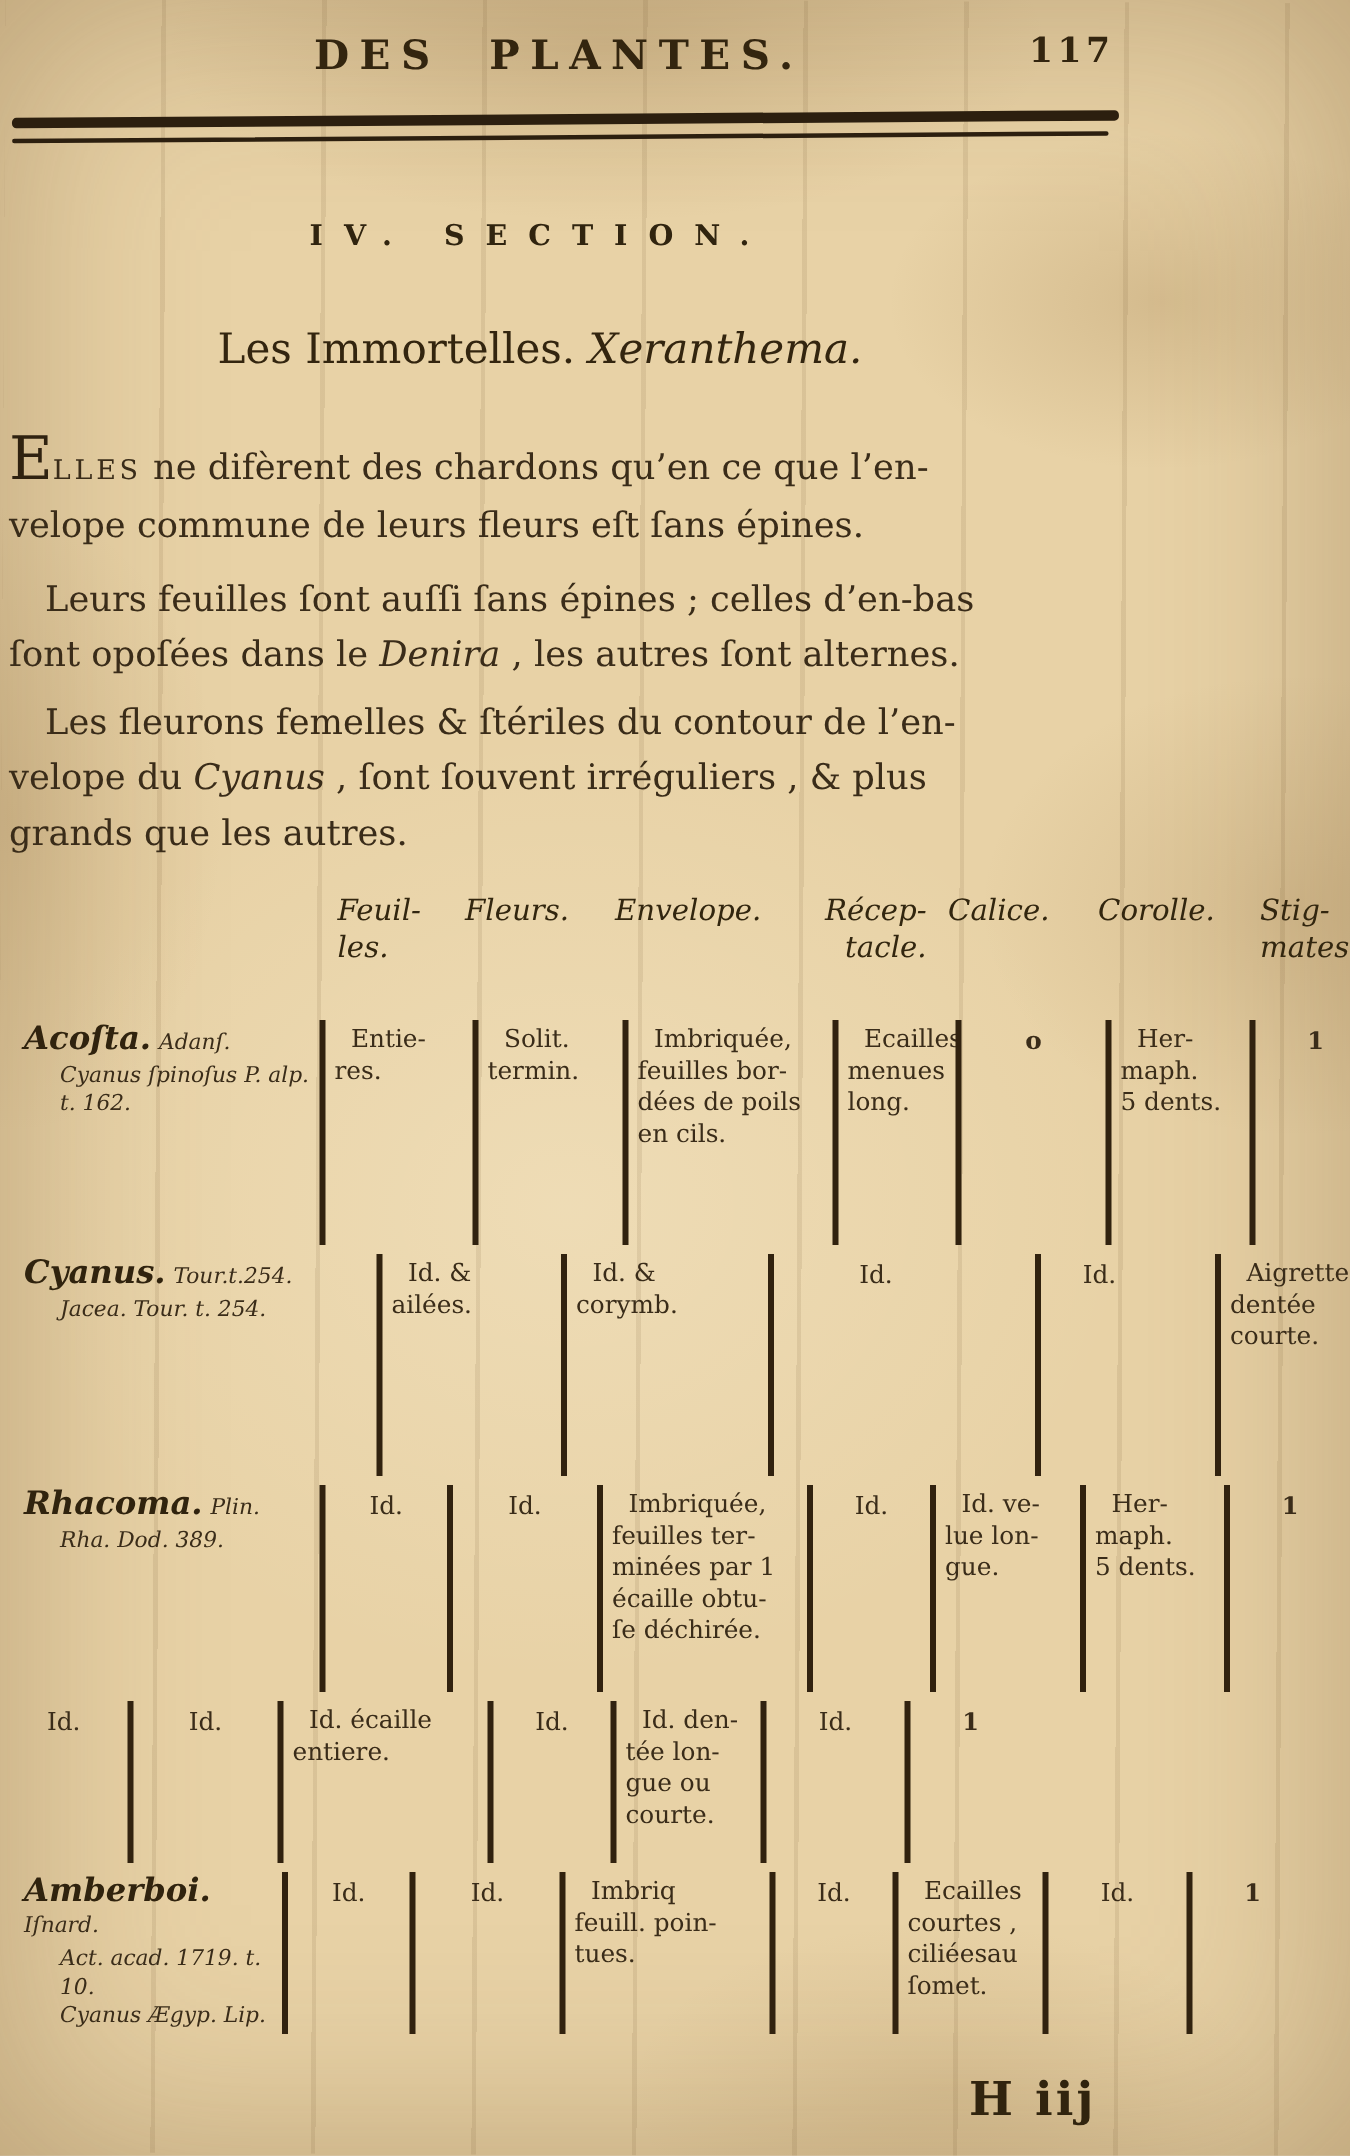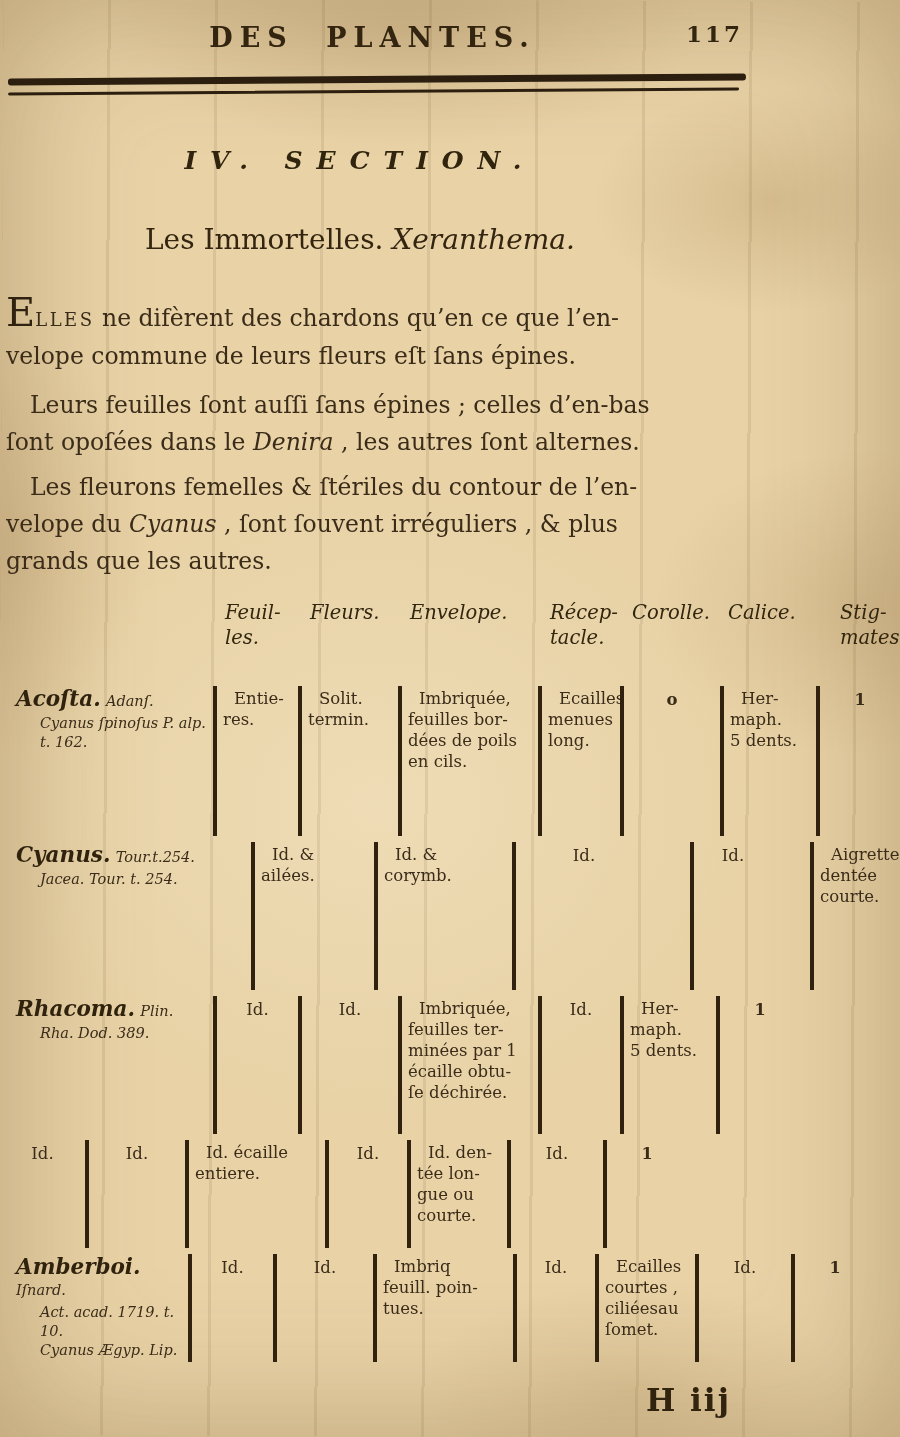--- a/index.html
+++ b/index.html
@@ -32,21 +32,21 @@
   .page-number{
     position:absolute; top:20px; left:686px;
     font-size:23px; font-weight:bold; letter-spacing:3px; color:#33250f;
   }
   .rules{position:absolute; top:76px; left:8px; width:738px; transform:rotate(-0.4deg);}
   .rule-thick{height:7px; background:#2c1f0f; border-radius:3px;}
   .rule-thin{margin-top:7px; height:3px; background:#2c1f0f; border-radius:2px; width:99%;}
   .content{position:relative; padding-top:146px;}
   .section-heading{
     width:720px; margin:0; text-align:center;
-    font-size:25px; font-weight:bold; letter-spacing:14px; color:#30240f;font-style:italic;
+    font-size:19px; font-weight:bold; letter-spacing:14px; color:#30240f;
   }
   .subtitle{
     width:720px; margin-top:48px; text-align:center;
     font-size:28px; color:#33250f;
   }
   .subtitle .lat{font-style:italic;}
   .para{
     width:732px; margin:0 0 0 6px; white-space:pre-line;
     font-size:23.5px; line-height:37px; color:#3a2c19;
   }
@@ -114,34 +114,34 @@
 velope du </span><i>Cyanus</i><span> , ſont ſouvent irréguliers , &amp; plus
 grands que les autres.</span></p>
 
     <div class="gtable" id="table">
         <div class="trow thead">
           <div class="tcell hcell" style="width: 213px;"></div>
           <div class="tcell hcell" style="width: 85px;"><span class="hlabel">Feuil-
 les.</span></div>
           <div class="tcell hcell" style="width: 100px;"><span class="hlabel">Fleurs.</span></div>
           <div class="tcell hcell" style="width: 140px;"><span class="hlabel">Envelope.</span></div>
-          <div class="tcell hcell" style="width: 82px;"><span class="hlabel">Récep-
+          <div class="tcell hcell" style="width: 82px; text-align: right;"><span class="hlabel">Récep-
 tacle.</span></div>
+          <div class="tcell hcell" style="width: 100px;"><span class="hlabel">Calice.</span></div>
           <div class="tcell hcell" style="width: 96px;"><span class="hlabel">Corolle.</span></div>
-          <div class="tcell hcell" style="width: 100px;"><span class="hlabel">Calice.</span></div>
           <div class="tcell hcell" style="width: 84px;"><span class="hlabel">Stig-
 mates.</span></div>
         </div>
         <div class="trow drow" style="min-height: 150px;">
           <div class="tcell namecell" style="width: 213px;">
             <div class="gline"><span class="genus">Acoſta.</span> <span class="ref">Adanſ.</span></div>
             <div class="nameline">Cyanus ſpinoſus P. alp.</div>
             <div class="nameline">t. 162.</div>
           </div>
-          <div class="tcell cell-feuilles" style="width: 85px;">
+          <div class="tcell cell-feuilles" style="width: 102px;">
             <div class="multi">Entie-
 res.</div>
           </div>
           <div class="tcell cell-fleurs" style="width: 100px;">
             <div class="multi">Solit.
 termin.</div>
           </div>
           <div class="tcell cell-envelope" style="width: 140px;">
             <div class="multi">Imbriquée,
 feuilles bor-
@@ -215,20 +215,25 @@
           <div class="tcell cell-envelope" style="width: 140px;">
             <div class="multi">Imbriquée,
 feuilles ter-
 minées par 1
 écaille obtu-
 ſe déchirée.</div>
           </div>
           <div class="tcell cell-receptacle" style="width: 82px;">
             <div class="single">Id.</div>
           </div>
+          <div class="tcell cell-calice" style="width: 100px;">
+            <div class="multi">Id. ve-
+lue lon-
+gue.</div>
+          </div>
           <div class="tcell cell-corolle" style="width: 96px;">
             <div class="multi entry">Her-
 maph.
 5 dents.</div>
           </div>
           <div class="tcell cell-stigmates" style="width: 84px;">
             <div class="single entry">1</div>
           </div>
         </div>
         <div class="trow drow" style="min-height: 108px;">

